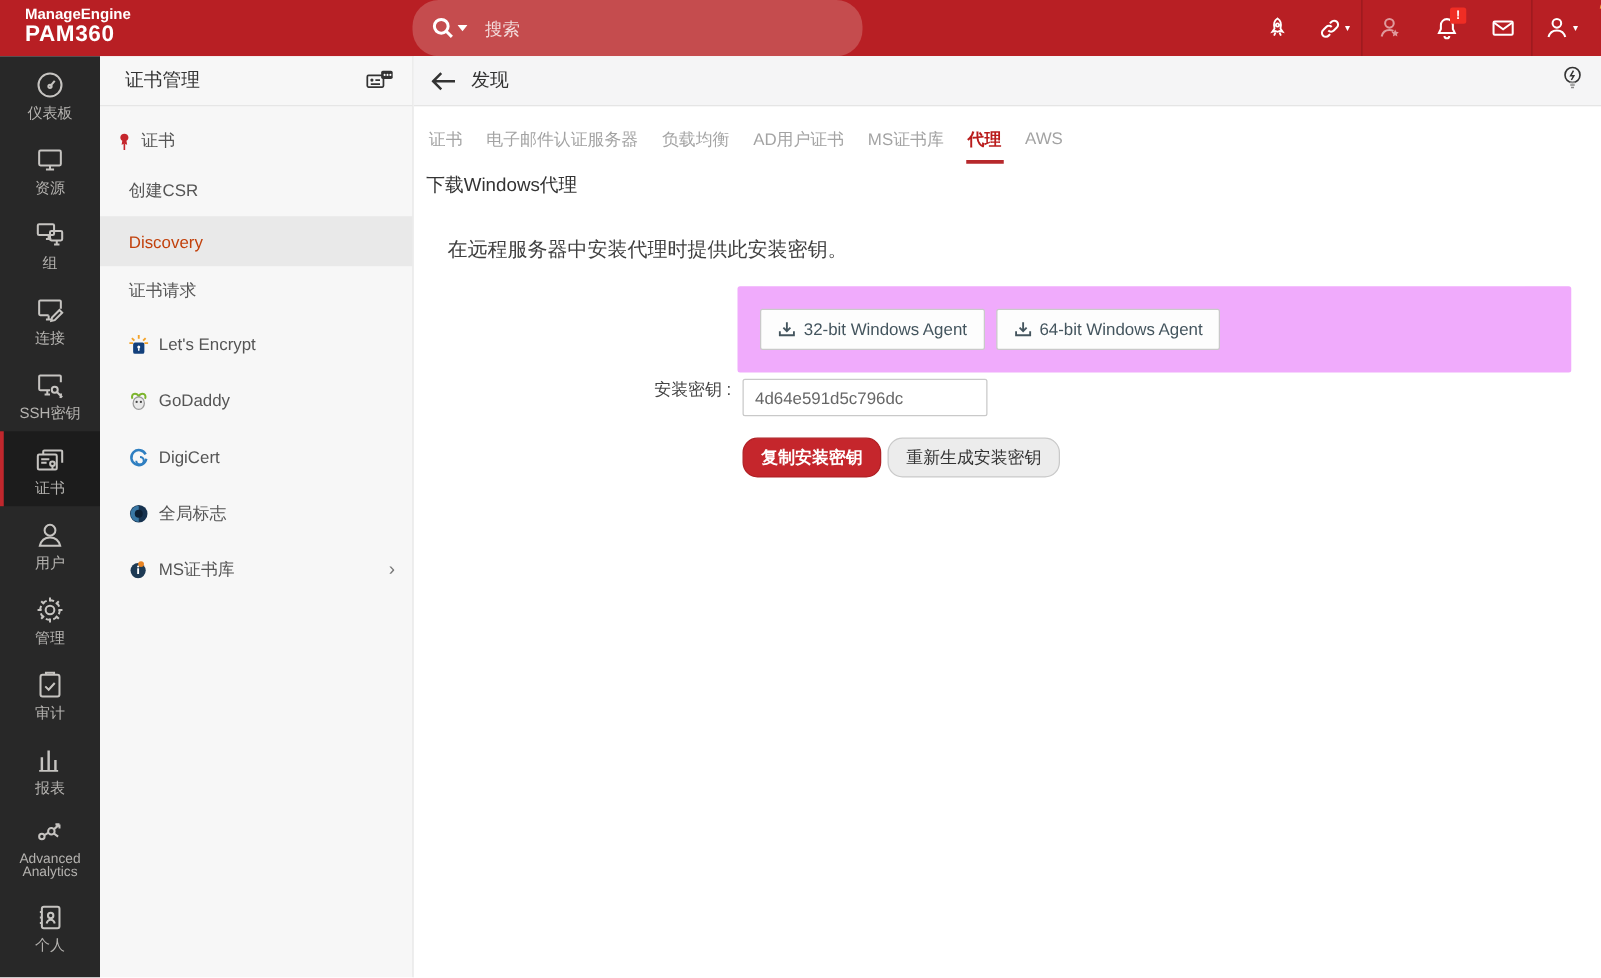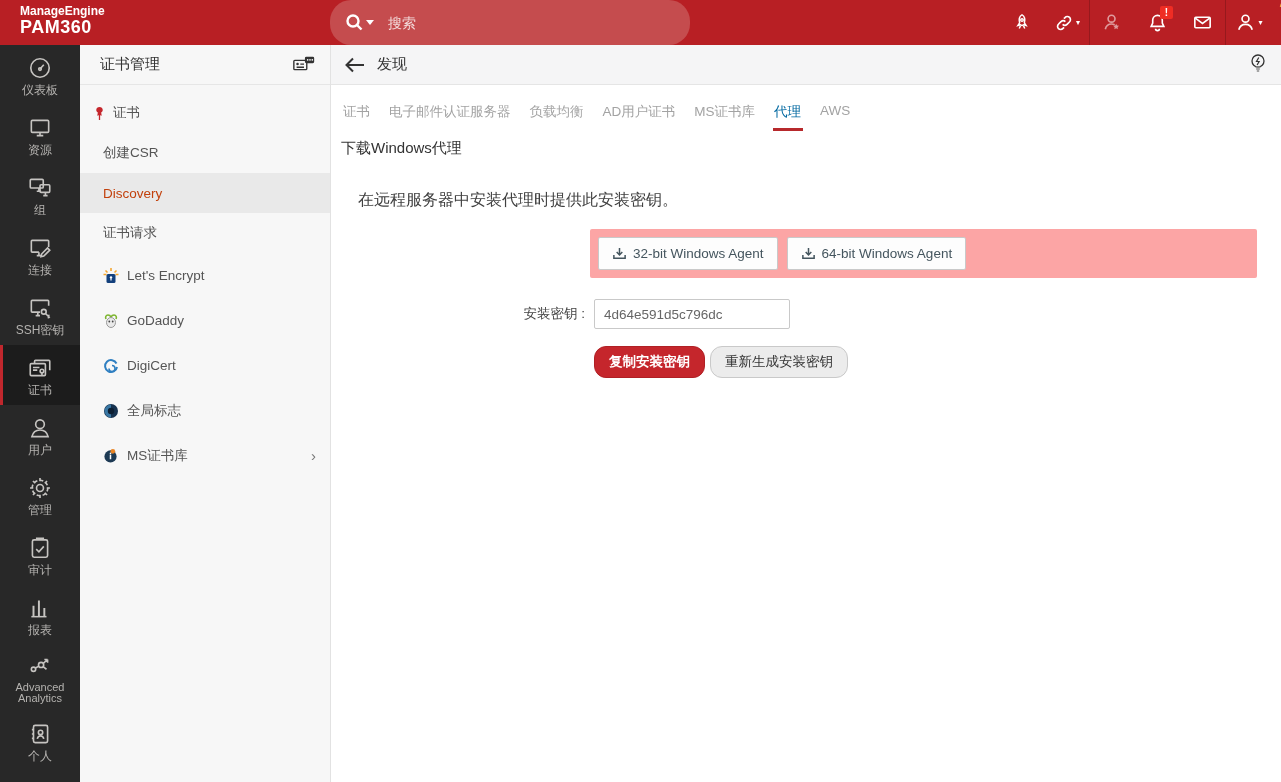--- a/index.html
+++ b/index.html
@@ -54,33 +54,33 @@
   .main { flex:1; display:flex; flex-direction:column; background:#fff; }
   .main-head { height:40px; background:#f5f5f6; border-bottom:1px solid #e5e5e5; display:flex;
     align-items:center; padding:0 14px 0 14px; }
   .back-arrow { cursor:pointer; display:flex; align-items:center; margin-right:12px; }
   .main-title { font-size:15px; color:#333; flex:1; }
   .bulb { cursor:pointer; }
 
   .tabs { display:flex; gap:19px; padding:18px 0 0 12px; height:46px; }
   .tab { font-size:13.5px; color:#a3a3a3; cursor:pointer; padding-bottom:11px; position:relative;
     white-space:nowrap; }
-  .tab.active { color:#0369a1; }
+  .tab.active { color:#b91c1c;font-weight:bold; }
   .tab.active::after { content:""; position:absolute; left:50%; transform:translateX(-50%);
     bottom:0; width:30px; height:3px; background:#b7292c; }
 
   .content { padding:8px 24px 0 10px; }
   .section-title { font-size:15px; font-weight:normal; color:#333; }
   .desc { font-size:16px; color:#404040; margin:32px 0 0 17px; }
-  .agent-panel { margin:18px 0 0 249px; background:#fca5a5; border-radius:2px; padding:8px;
+  .agent-panel { margin:18px 0 0 249px; background:#f0abfc; border-radius:2px; padding:18px;
     display:flex; gap:9px; }
   .agent-btn { background:#fdfdfd; border:1px solid #c9c9c9; border-radius:2px; padding:8px 13px;
     font-size:13.5px; color:#44555e; display:flex; align-items:center; gap:6px; cursor:pointer;
     font-family:"Liberation Sans","DejaVu Sans",sans-serif; }
-  .key-row { display:flex; align-items:center; margin-top:21px; }
+  .key-row { display:flex; align-items:flex-start; margin-top:5px; }
   .key-label { width:244px; text-align:right; font-size:13.5px; color:#444; }
   .key-input { margin-left:9px; width:196px; height:30px; border:1px solid #c9c9c9; border-radius:2px;
     padding:0 9px; font-size:13.5px; color:#666; outline:none;
     font-family:"Liberation Sans","DejaVu Sans",sans-serif; }
   .btn-row { display:flex; gap:5px; margin:17px 0 0 253px; }
   .btn { height:32px; font-size:13.5px; border-radius:12px; cursor:pointer; padding:0 14px;
     font-family:"Liberation Sans","DejaVu Sans",sans-serif; }
   .btn-red { background:#c5262c; border:1px solid #b02025; color:#fff; font-weight:bold; }
   .btn-gray { background:#ececec; border:1px solid #c9c9c9; color:#333; }
 </style>

